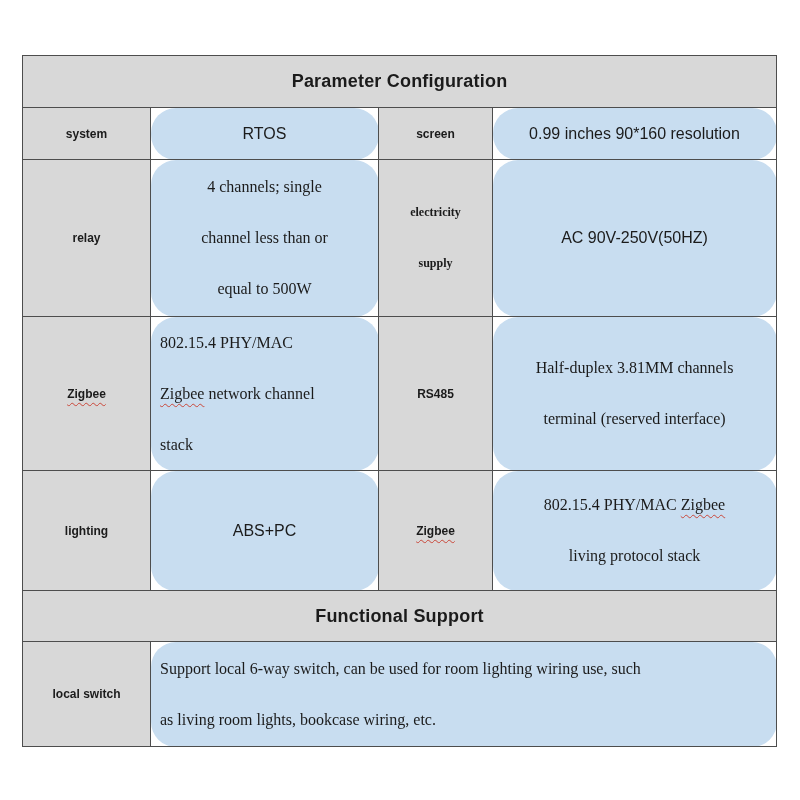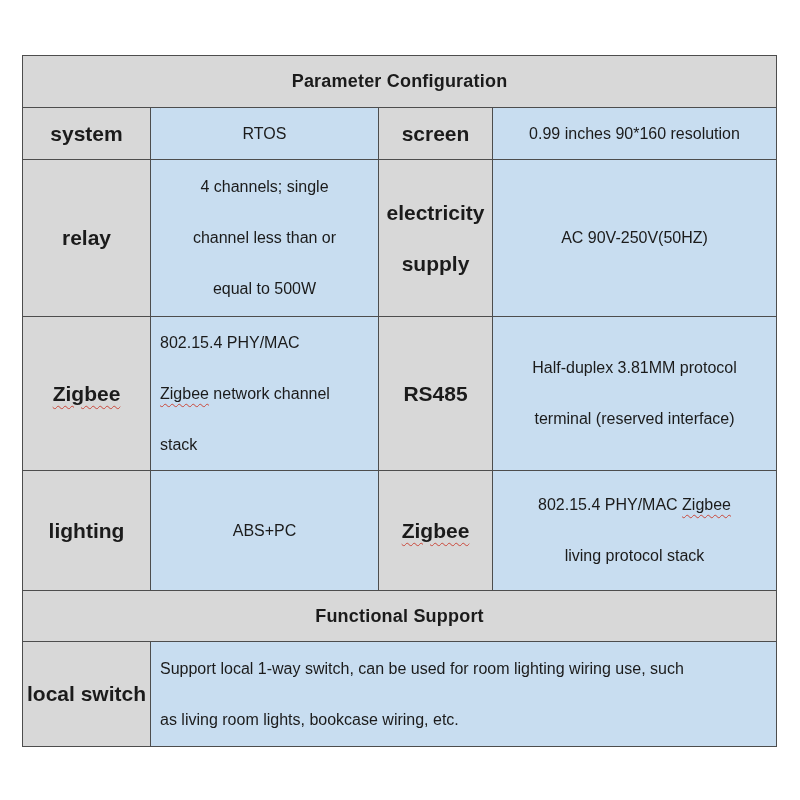--- a/index.html
+++ b/index.html
@@ -27,36 +27,38 @@
   }
   th.section-title {
     background: #d8d8d8;
     font-size: 18px;
     font-weight: bold;
     text-align: center;
     letter-spacing: 0.2px;
   }
   td.label {
     background: #d8d8d8;
-    font-size: 21px;
+    font-size: 12px;
     font-weight: bold;
     text-align: center;
   }
   td.value {
     background: #c8ddf0;
     font-size: 16px;
     font-weight: normal;
     text-align: center;
+    border-radius: 25px;
   }
   .line {
     height: 51px;
     display: flex;
     align-items: center;
     justify-content: center;
     white-space: pre;
+    font-family: Liberation Serif, serif;
   }
   td.align-left { text-align: left; padding: 0 9px; }
   td.align-left .line { justify-content: flex-start; }
   .sq {
     text-decoration: underline;
     text-decoration-style: wavy;
     text-decoration-color: #c9473a;
     text-decoration-thickness: 1px;
     text-underline-offset: 4px;
     text-align: right;
@@ -126,21 +128,21 @@
     </td>
     <td class="value align-left">
       <div class="line"><span>802.15.4 PHY/MAC</span></div>
       <div class="line"><span class="sq">Zigbee</span><span> network channel</span></div>
       <div class="line"><span>stack</span></div>
     </td>
     <td class="label">
       <span>RS485</span>
     </td>
     <td class="value">
-      <div class="line"><span>Half-duplex 3.81MM protocol</span></div>
+      <div class="line"><span>Half-duplex 3.81MM channels</span></div>
       <div class="line"><span>terminal (reserved interface)</span></div>
     </td>
   </tr>
 
   <tr class="h-r4">
     <td class="label">
       <span>lighting</span>
     </td>
     <td class="value">
       <span>ABS+PC</span>
@@ -158,18 +160,18 @@
     <th class="section-title" colspan="4">
       <span>Functional Support</span>
     </th>
   </tr>
 
   <tr class="h-r5">
     <td class="label">
       <span>local switch</span>
     </td>
     <td class="value align-left" colspan="3">
-      <div class="line"><span>Support local 1-way switch, can be used for room lighting wiring use, such</span></div>
+      <div class="line"><span>Support local 6-way switch, can be used for room lighting wiring use, such</span></div>
       <div class="line"><span>as living room lights, bookcase wiring, etc.</span></div>
     </td>
   </tr>
 </tbody>
   </table>
 
 </body></html>

